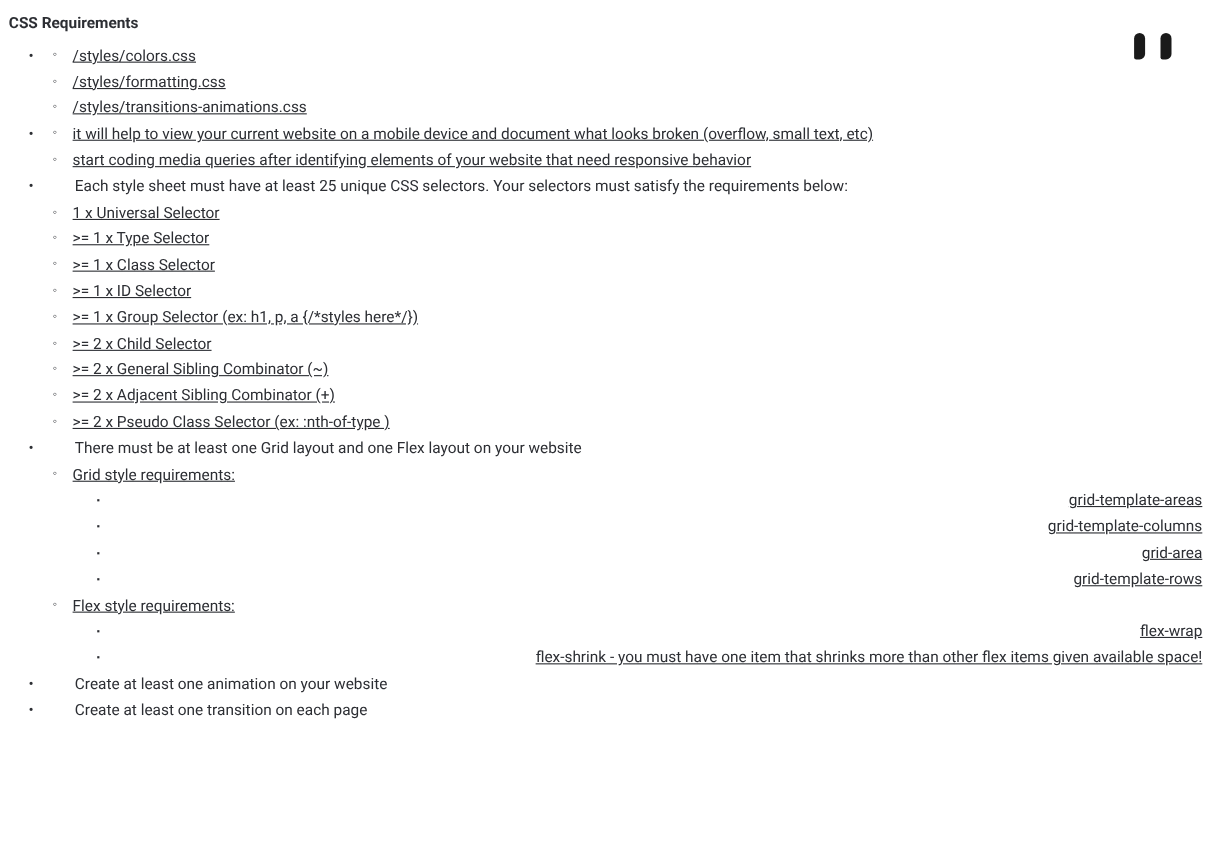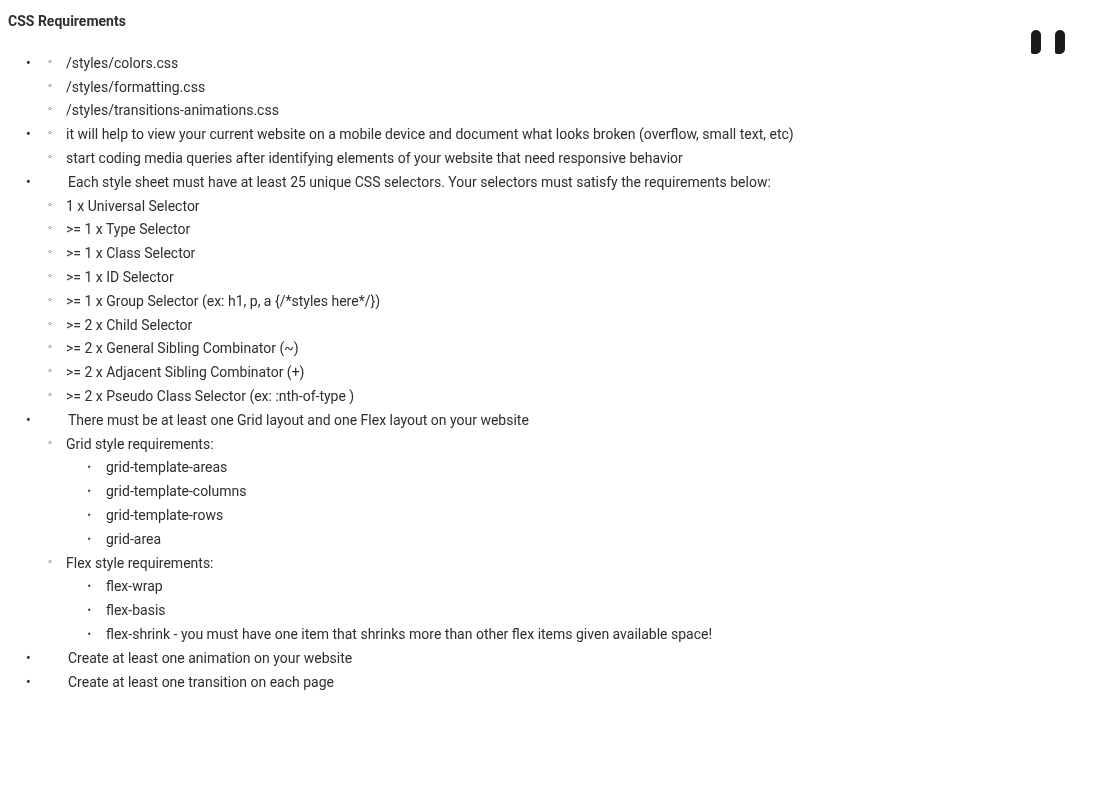--- a/index.html
+++ b/index.html
@@ -11,21 +11,21 @@
       font-family: -apple-system, BlinkMacSystemFont, "Segoe UI", Roboto, "Helvetica Neue", Arial, sans-serif;
       font-size: 14px;
       color: #2c2e33;
       background: #ffffff;
       padding: 10px 8px;
       line-height: 1.7;
     }
     .heading {
       font-weight: 700;
       font-size: 14px;
-      margin-bottom: 18px;
+      margin-bottom: 6px;
     }
     ul {
       list-style: none;
     }
     ul.level1 {
       padding-left: 18px;
     }
     ul.level1 > li {
       position: relative;
       padding-left: 20px;
@@ -40,31 +40,33 @@
     ul.level1 > li > .tx {
       display: inline-block;
       padding-left: 22px;
     }
     ul.level2 {
       padding-left: 2px;
     }
     ul.level2 > li {
       position: relative;
       padding-left: 18px;
+      text-decoration: underline;
     }
     ul.level2 > li::before {
       content: "◦";
       position: absolute;
       left: 0;
       top: 0;
       font-size: 11px;
       line-height: 1.9;
     }
     ul.level3 {
       padding-left: 22px;
+      text-align: right;
     }
     ul.level3 > li {
       position: relative;
       padding-left: 18px;
     }
     ul.level3 > li::before {
       content: "▪";
       position: absolute;
       left: 0;
       top: 0;
@@ -114,24 +116,23 @@
         <li><span>&gt;= 1 x Group Selector (ex: h1, p, a {/*styles here*/})</span></li>
         <li><span>&gt;= 2 x Child Selector</span></li>
         <li><span>&gt;= 2 x General Sibling Combinator (~)</span></li>
         <li><span>&gt;= 2 x Adjacent Sibling Combinator (+)</span></li>
         <li><span>&gt;= 2 x Pseudo Class Selector (ex: :nth-of-type )</span></li>
       </ul></li>
     <li><span class="tx">There must be at least one Grid layout and one Flex layout on your website</span><ul class="level2">
         <li><span>Grid style requirements:</span><ul class="level3">
             <li><span>grid-template-areas</span></li>
             <li><span>grid-template-columns</span></li>
+            <li><span>grid-area</span></li>
             <li><span>grid-template-rows</span></li>
-            <li><span>grid-area</span></li>
           </ul></li>
         <li><span>Flex style requirements:</span><ul class="level3">
             <li><span>flex-wrap</span></li>
-            <li><span>flex-basis</span></li>
             <li><span>flex-shrink - you must have one item that shrinks more than other flex items given available space!</span></li>
           </ul></li>
       </ul></li>
     <li><span class="tx">Create at least one animation on your website</span></li>
     <li><span class="tx">Create at least one transition on each page</span></li>
   </ul>
 
 </body></html>

